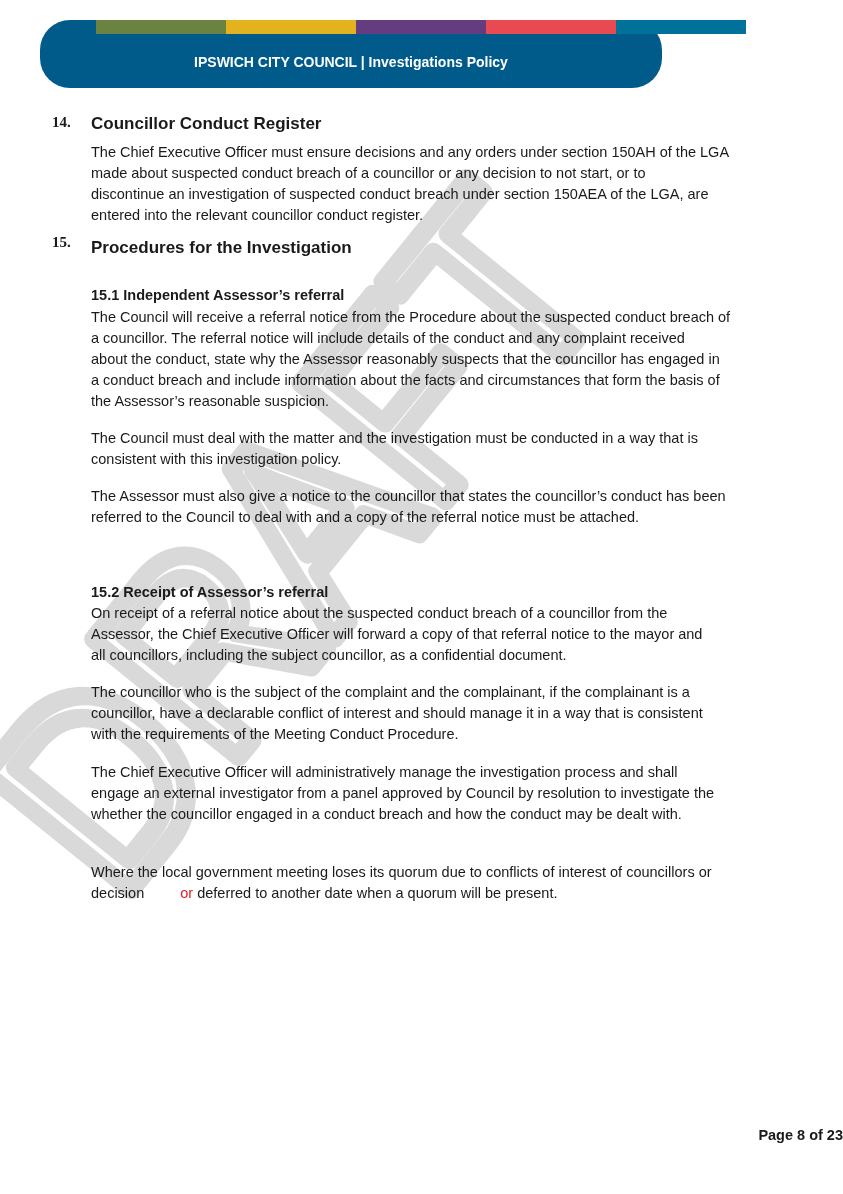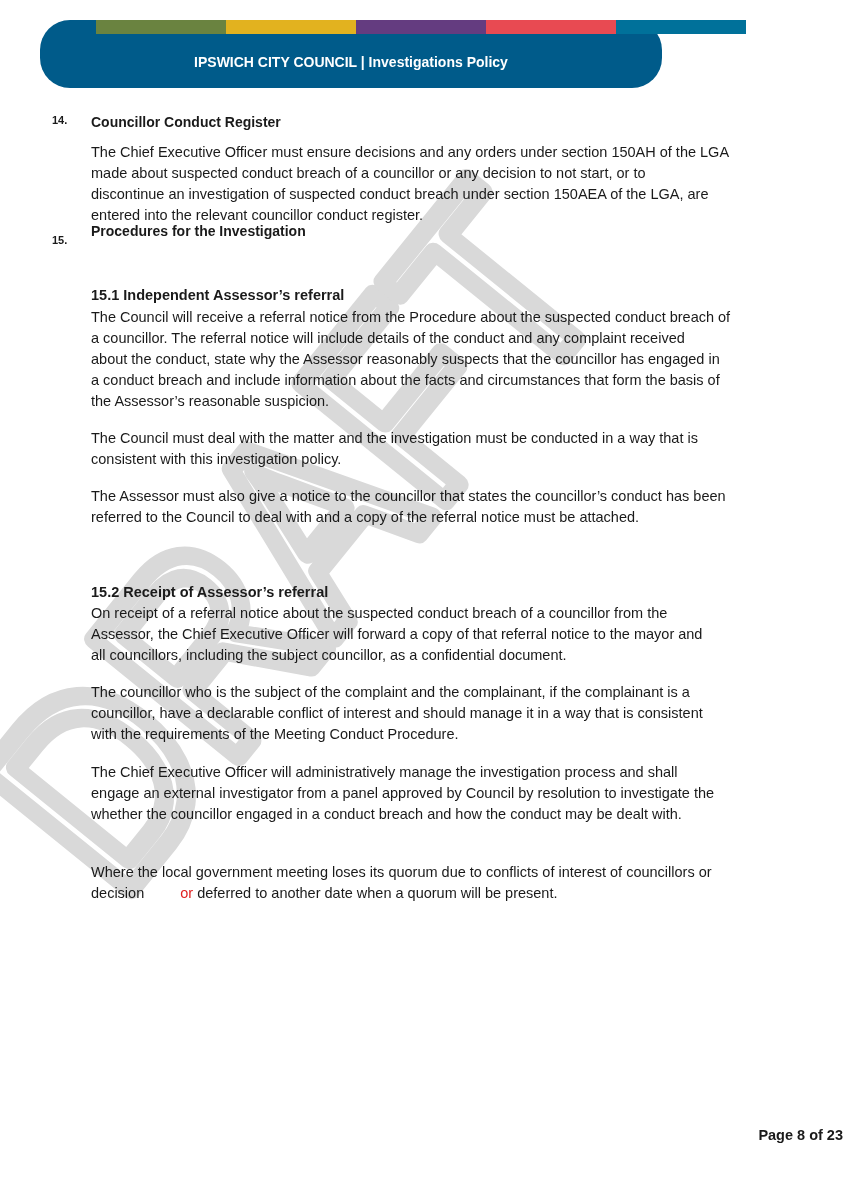--- a/index.html
+++ b/index.html
@@ -6,22 +6,22 @@
   body { width: 843px; height: 1194px; position: relative; overflow: hidden;
          font-family: "Liberation Sans", "DejaVu Sans", sans-serif; color: #1a1a1a; }
   .header-band { position: absolute; left: 40px; top: 20px; width: 622px; height: 68px;
                  background: #005b8a; border-radius: 30px; }
   .stripes { position: absolute; left: 56px; top: 0; height: 14px; display: flex; }
   .stripe { width: 130px; height: 14px; }
   .header-title { position: absolute; left: 0; right: 0; top: 34px; text-align: center;
                   color: #ffffff; font-weight: bold; font-size: 14px; letter-spacing: 0; }
   .watermark { position: absolute; left: 0; top: 0; width: 843px; height: 1194px; pointer-events: none; z-index: 0; }
   .content { position: absolute; left: 0; top: 0; width: 843px; z-index: 1; }
-  .sec-num { position: absolute; left: 52px; font-weight: bold; font-size: 11px; }
-  .sec-title { position: absolute; left: 91px; font-weight: bold; font-size: 14px; }
+  .sec-num { position: absolute; left: 52px; font-weight: bold; font-size: 15px; font-family: Liberation Serif, serif; }
+  .sec-title { position: absolute; left: 91px; font-weight: bold; font-size: 17px; }
   .sub-title { position: absolute; left: 91px; font-weight: bold; font-size: 14.5px; }
   .para { position: absolute; left: 91px; width: 690px; font-size: 14.5px; line-height: 21px; }
   .para .line { display: block; white-space: nowrap; }
   .red { color: #e02020; margin-left: 32px; }
   .footer { position: absolute; left: 0; right: 0; top: 1127px; text-align: right; font-weight: bold; font-size: 14.5px; }
 </style>
 </head>
 <body>
 
 <div class="header-band">
@@ -46,21 +46,21 @@
   <div class="sec-num" style="top:114px">14.</div>
   <div class="sec-title" style="top:114px">Councillor Conduct Register</div>
   <div class="para" style="top:142px">
     <span class="line">The Chief Executive Officer must ensure decisions and any orders under section 150AH of the LGA</span>
     <span class="line">made about suspected conduct breach of a councillor or any decision to not start, or to</span>
     <span class="line">discontinue an investigation of suspected conduct breach under section 150AEA of the LGA, are</span>
     <span class="line">entered into the relevant councillor conduct register.</span>
   </div>
 
   <div class="sec-num" style="top:234px">15.</div>
-  <div class="sec-title" style="top:223px">Procedures for the Investigation</div>
+  <div class="sec-title" style="top:238px">Procedures for the Investigation</div>
 
   <div class="sub-title" style="top:287px">15.1  Independent Assessor’s referral</div>
   <div class="para" style="top:307px">
     <span class="line">The Council will receive a referral notice from the Procedure about the suspected conduct breach of</span>
     <span class="line">a councillor. The referral notice will include details of the conduct and any complaint received</span>
     <span class="line">about the conduct, state why the Assessor reasonably suspects that the councillor has engaged in</span>
     <span class="line">a conduct breach and include information about the facts and circumstances that form the basis of</span>
     <span class="line">the Assessor’s reasonable suspicion.</span>
   </div>
   <div class="para" style="top:428px">

